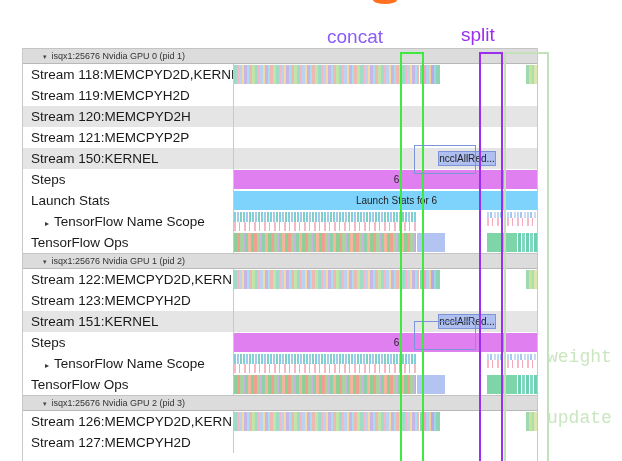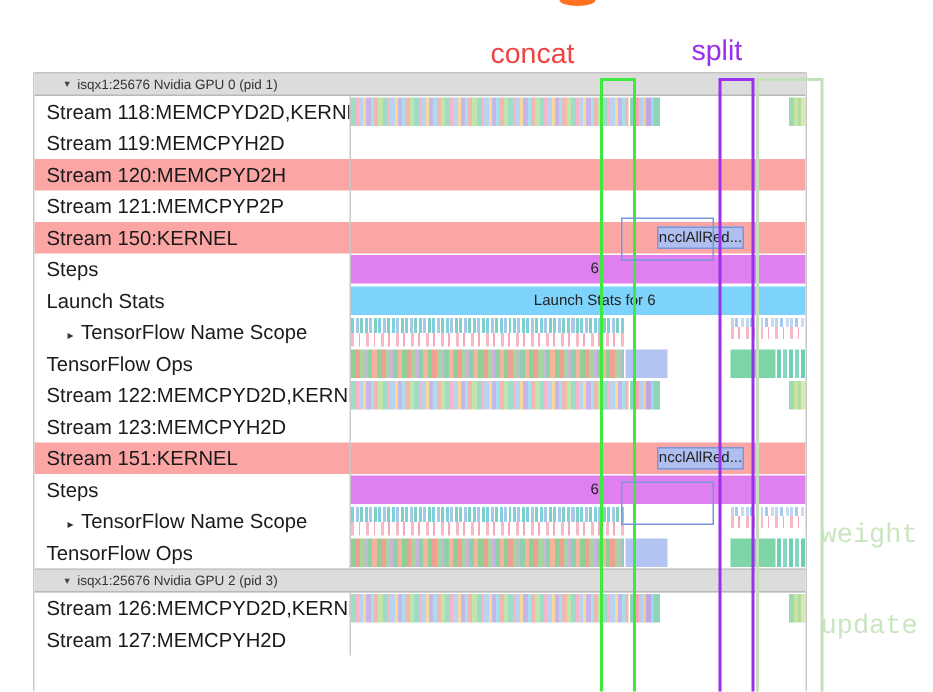--- a/index.html
+++ b/index.html
@@ -2,42 +2,42 @@
 <html><head>
 <meta charset="utf-8">
 <style>
   html,body{margin:0;padding:0;background:#ffffff;}
   body{width:622px;height:461px;position:relative;overflow:hidden;
        font-family:"Liberation Sans","DejaVu Sans",sans-serif;
        -webkit-font-smoothing:antialiased;}
 
   
   .anno{position:absolute;font-weight:400;white-space:pre;line-height:1.12;}
-  #anno-concat{left:327px;top:26px;font-size:19px;color:#ef4444;}
+  #anno-concat{left:327px;top:26px;font-size:19px;color:#8b5cf6;}
   #anno-split{left:461px;top:24px;font-size:19px;color:#9b2ff0;}
   #anno-nccl{left:425px;top:105px;font-size:18px;color:#4a7fd4;}
   #anno-weight{left:547px;top:307px;font-size:18px;color:#c9e6c0;}
   #anno-weight span{display:block;font-family:Liberation Mono, monospace;}
 
   
   #orange-sliver{position:absolute;left:373px;top:-4px;width:24px;height:8px;
       background:#ff7020;border-radius:50%;}
 
   
   #panel{position:absolute;left:22px;top:48px;width:514px;height:413px;
       background:#ffffff;border-left:1px solid #c8c8c8;border-right:1px solid #c8c8c8;
       overflow:hidden;}
 
   .grp-header{height:16px;background:#dcdcdc;border-top:1px solid #c4c4c4;
       border-bottom:1px solid #b8b8b8;display:flex;align-items:center;
       font-size:9px;color:#333;padding-left:20px;box-sizing:border-box;}
   .grp-header .tri{margin-right:5px;font-size:7px;color:#444;line-height:1;}
 
   .row{height:21px;position:relative;display:flex;align-items:center;box-sizing:border-box;}
-  .row.alt{background:#fca5a5;}
+  .row.alt{background:#e5e5e5;}
   .row .label{width:210px;flex:0 0 210px;font-size:13.5px;color:#1a1a1a;
       padding-left:8px;box-sizing:border-box;white-space:nowrap;overflow:hidden;
       position:relative;z-index:3;background:inherit;}
   .row .label.indent{padding-left:22px;}
   .row .label .tri{font-size:8px;color:#333;margin-right:5px;}
   .row .track{position:absolute;left:211px;right:0;top:0;bottom:0;overflow:hidden;}
   .sep{position:absolute;left:210px;top:0;bottom:0;width:1px;background:#c9c9c9;z-index:4;}
 
   
   .bar{position:absolute;top:3px;height:15px;}
@@ -167,20 +167,24 @@
     <div class="row">
       <div class="label">TensorFlow Ops</div>
       <div class="sep"></div>
       <div class="track">
         <div class="bar full stripesC" style="left:0px;width:182px;"></div>
         <div class="bar full solidBlueSel" style="left:183px;width:28px;"></div>
         <div class="bar full solidGreenSel" style="left:253px;width:30px;"></div>
         <div class="bar full stripesF" style="left:284px;width:41px;"></div>
       </div>
     </div>
+    <div class="grp-header">
+      <span class="tri">▾</span>
+      <span>isqx1:25676 Nvidia GPU 1 (pid 2)</span>
+    </div>
     <div class="row">
       <div class="label">Stream 122:MEMCPYD2D,KERNEL,MI</div>
       <div class="sep"></div>
       <div class="track">
         <div class="bar full stripesA" style="left:0px;width:185px;"></div>
         <div class="bar full stripesB" style="left:186px;width:20px;"></div>
         <div class="bar full stripesG" style="left:292px;width:40px;"></div>
       </div>
     </div>
     <div class="row">

